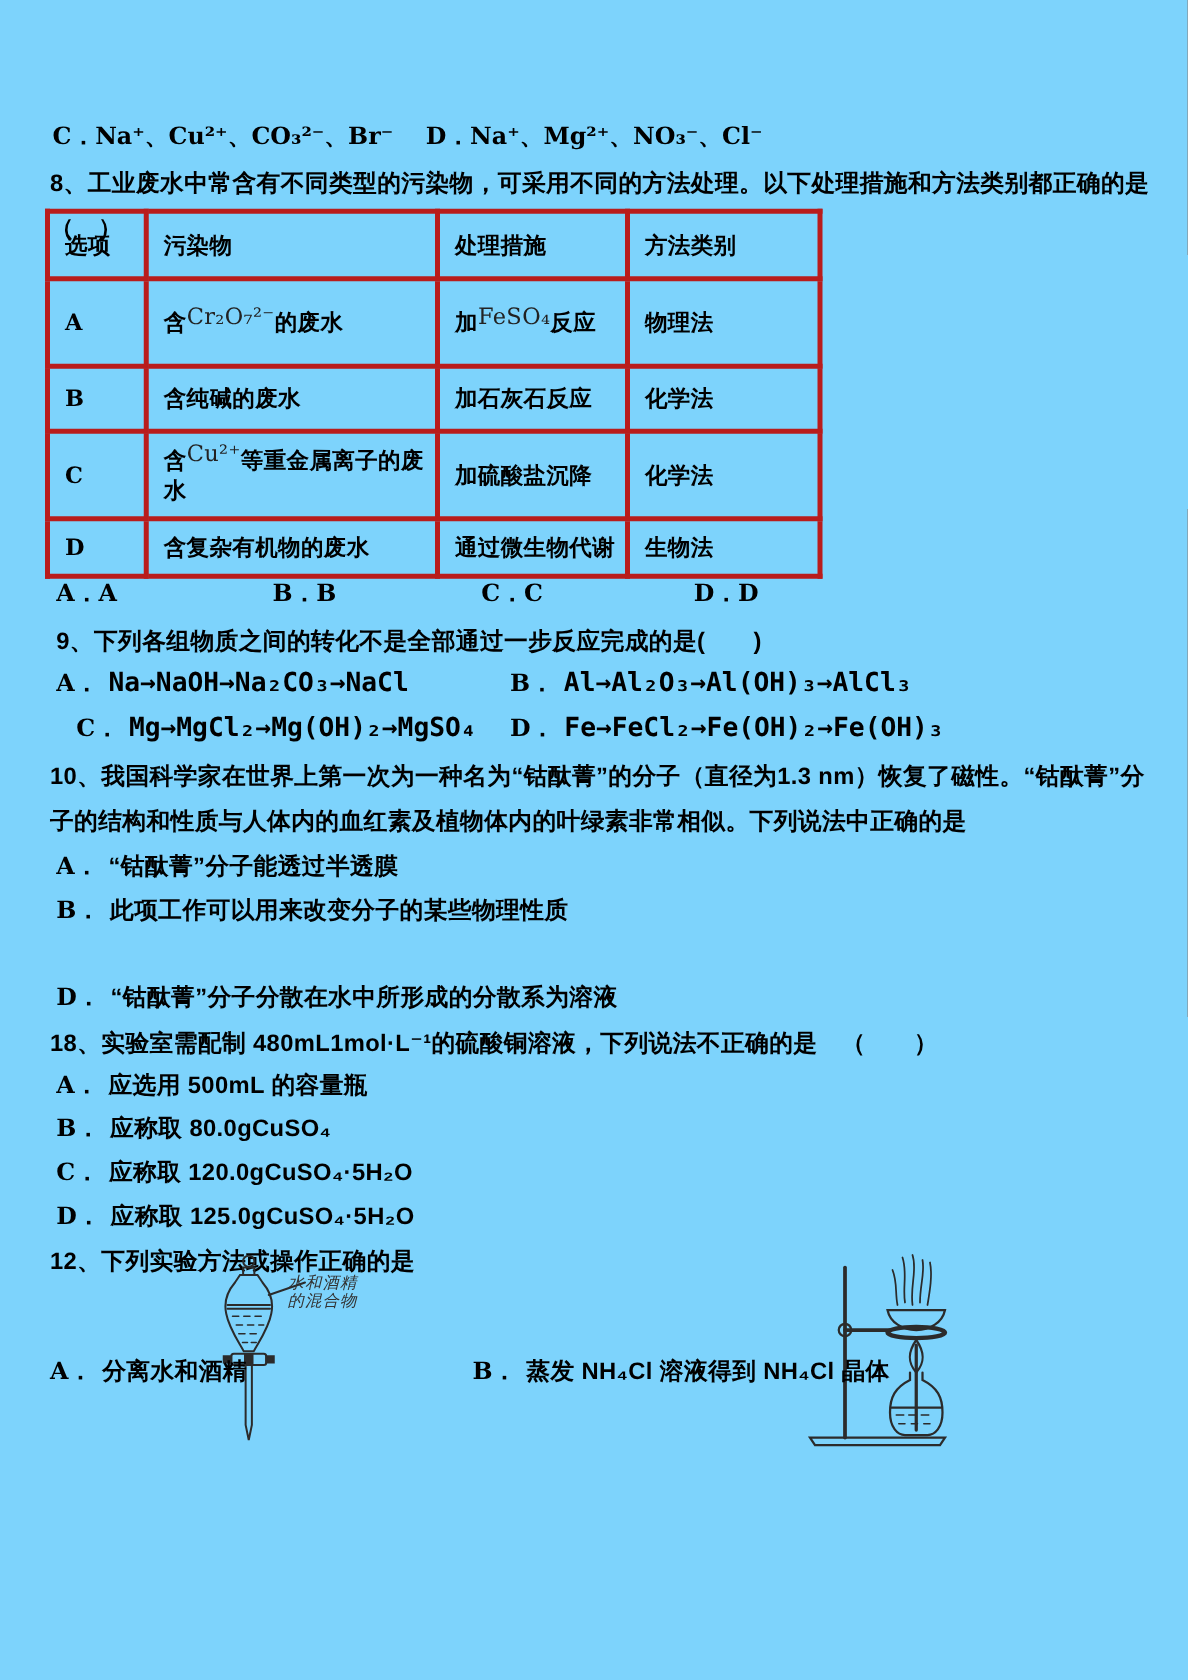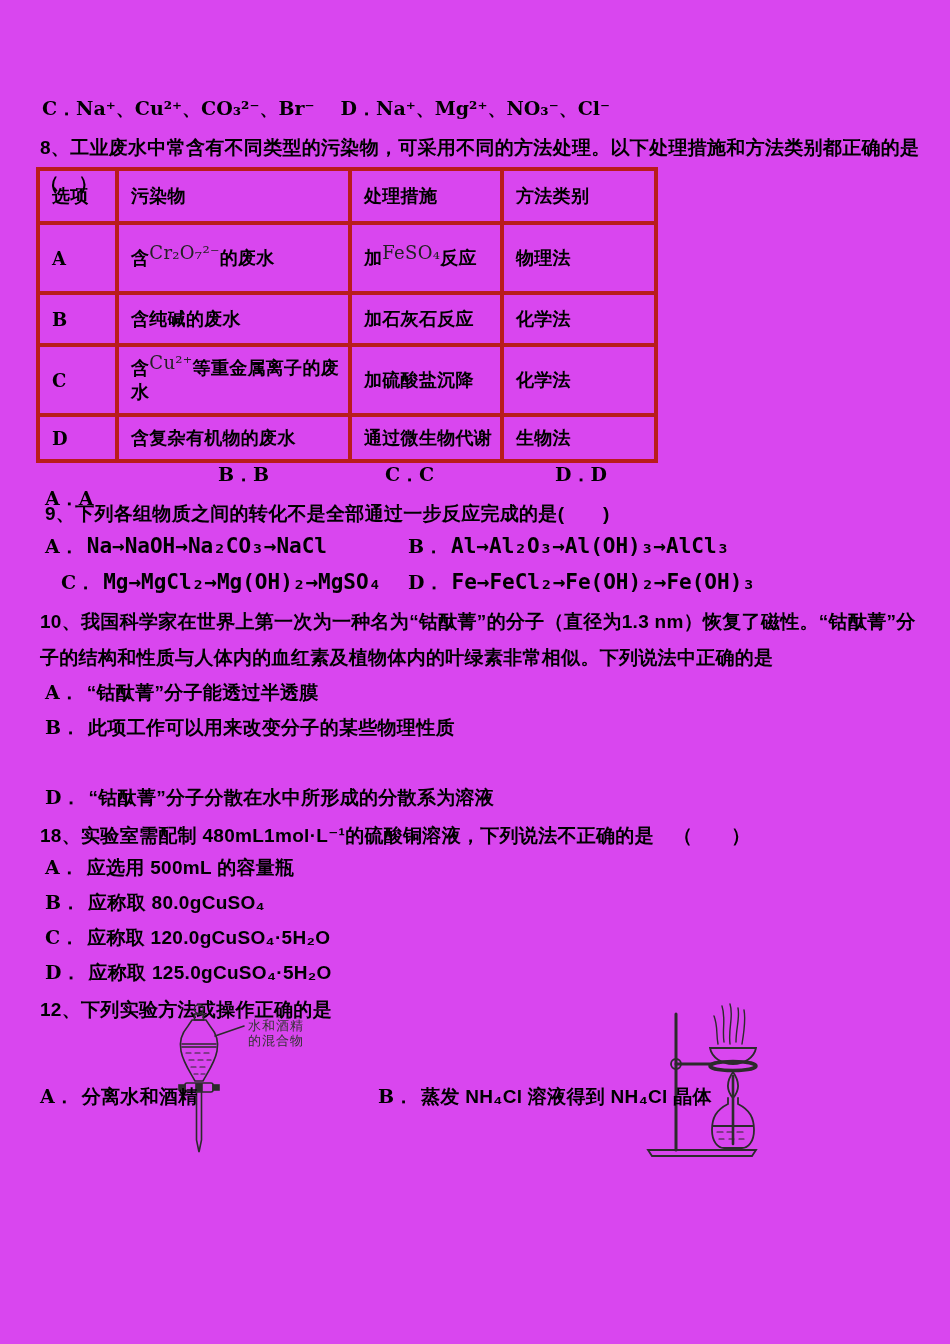--- a/index.html
+++ b/index.html
@@ -1,21 +1,21 @@
 <!DOCTYPE html>
 <html><head>
 <meta charset="utf-8">
 <style>
   * { margin:0; padding:0; box-sizing:border-box; }
   html,body { background:#888; }
   .page {
     position:relative;
     width:950px; height:1344px;
     margin:0 auto;
-    background:#d946ef;
+    background:#7dd3fc;
     color:#000;
     font-family:"Liberation Sans","DejaVu Sans",sans-serif;
     overflow:hidden;
   }
   .abs { position:absolute; }
   .stem { font-size:19px; font-weight:600; letter-spacing:0.3px; line-height:36px; }
   .serifb { font-family:"DejaVu Serif","Liberation Serif",serif; font-weight:700; }
   .mono { font-family:"DejaVu Sans Mono","Liberation Mono",monospace; font-weight:700; font-size:21px; }
   .optletter { font-family:"DejaVu Serif","Liberation Serif",serif; font-weight:700; font-size:19px; margin-right:8px; }
   .opttext { font-size:19px; font-weight:600; letter-spacing:0.3px; }
@@ -80,21 +80,21 @@
     </tr>
     <tr style="height:46px">
       <td class="serifb">D</td>
       <td><span>含复杂有机物的废水</span><span class="chem"></span><span></span></td>
       <td><span>通过微生物代谢</span><span class="chem"></span><span></span></td>
       <td>生物法</td>
     </tr>
   </tbody>
     </table>
 
-  <div class="abs serifb" style="top:462px; left:45px; font-size:19px;margin-top:24px;">A．A</div>
+  <div class="abs serifb" style="top:462px; left:45px; font-size:19px;">A．A</div>
   <div class="abs serifb" style="top:462px; left:218px; font-size:19px;">B．B</div>
   <div class="abs serifb" style="top:462px; left:385px; font-size:19px;">C．C</div>
   <div class="abs serifb" style="top:462px; left:555px; font-size:19px;">D．D</div>
 
   <div class="abs stem" style="top:496px; left:45px;">9、下列各组物质之间的转化不是全部通过一步反应完成的是(　　)</div>
   <div class="abs" style="top:534px; left:45px;"><span class="optletter">A．</span><span class="mono">Na→NaOH→Na₂CO₃→NaCl</span></div>
   <div class="abs" style="top:534px; left:408px;"><span class="optletter">B．</span><span class="mono">Al→Al₂O₃→Al(OH)₃→AlCl₃</span></div>
   <div class="abs" style="top:570px; left:61px;"><span class="optletter">C．</span><span class="mono">Mg→MgCl₂→Mg(OH)₂→MgSO₄</span></div>
   <div class="abs" style="top:570px; left:408px;"><span class="optletter">D．</span><span class="mono">Fe→FeCl₂→Fe(OH)₂→Fe(OH)₃</span></div>
 
@@ -125,21 +125,21 @@
         <path d="M33 65 h5 M42 65 h5"></path>
         <path d="M36 72 h4 M43 72 h4"></path>
       </g>
       <rect x="27" y="81" width="28" height="9" rx="2"></rect>
       <rect x="21" y="83" width="6" height="5" fill="#2b2b2b"></rect>
       <rect x="55" y="83" width="6" height="5" fill="#2b2b2b"></rect>
       <rect x="38" y="82" width="6" height="7" fill="#2b2b2b"></rect>
       <path d="M38.5 90 L38.5 138 L41 150 L43.5 138 L43.5 90"></path>
       <line x1="57" y1="34" x2="86" y2="24"></line>
     </svg>
-    <div class="abs figlabel" style="left:248px; top:18px;">
+    <div class="abs figlabel" style="left:230px; top:18px;font-style:italic;">
       <div>水和酒精</div>
       <div>的混合物</div>
     </div>
 
     <svg class="abs" style="left:640px; top:0;" width="125" height="160" viewBox="0 0 125 160" fill="none" stroke="#2b2b2b" stroke-width="1.8" stroke-linecap="round">
       <path d="M8 150 L116 150 L112 156 L12 156 Z"></path>
       <line x1="36" y1="14" x2="36" y2="150" stroke-width="3"></line>
       <line x1="36" y1="64" x2="72" y2="64" stroke-width="3"></line>
       <circle cx="36" cy="64" r="5"></circle>
       <g stroke-width="1.4">

